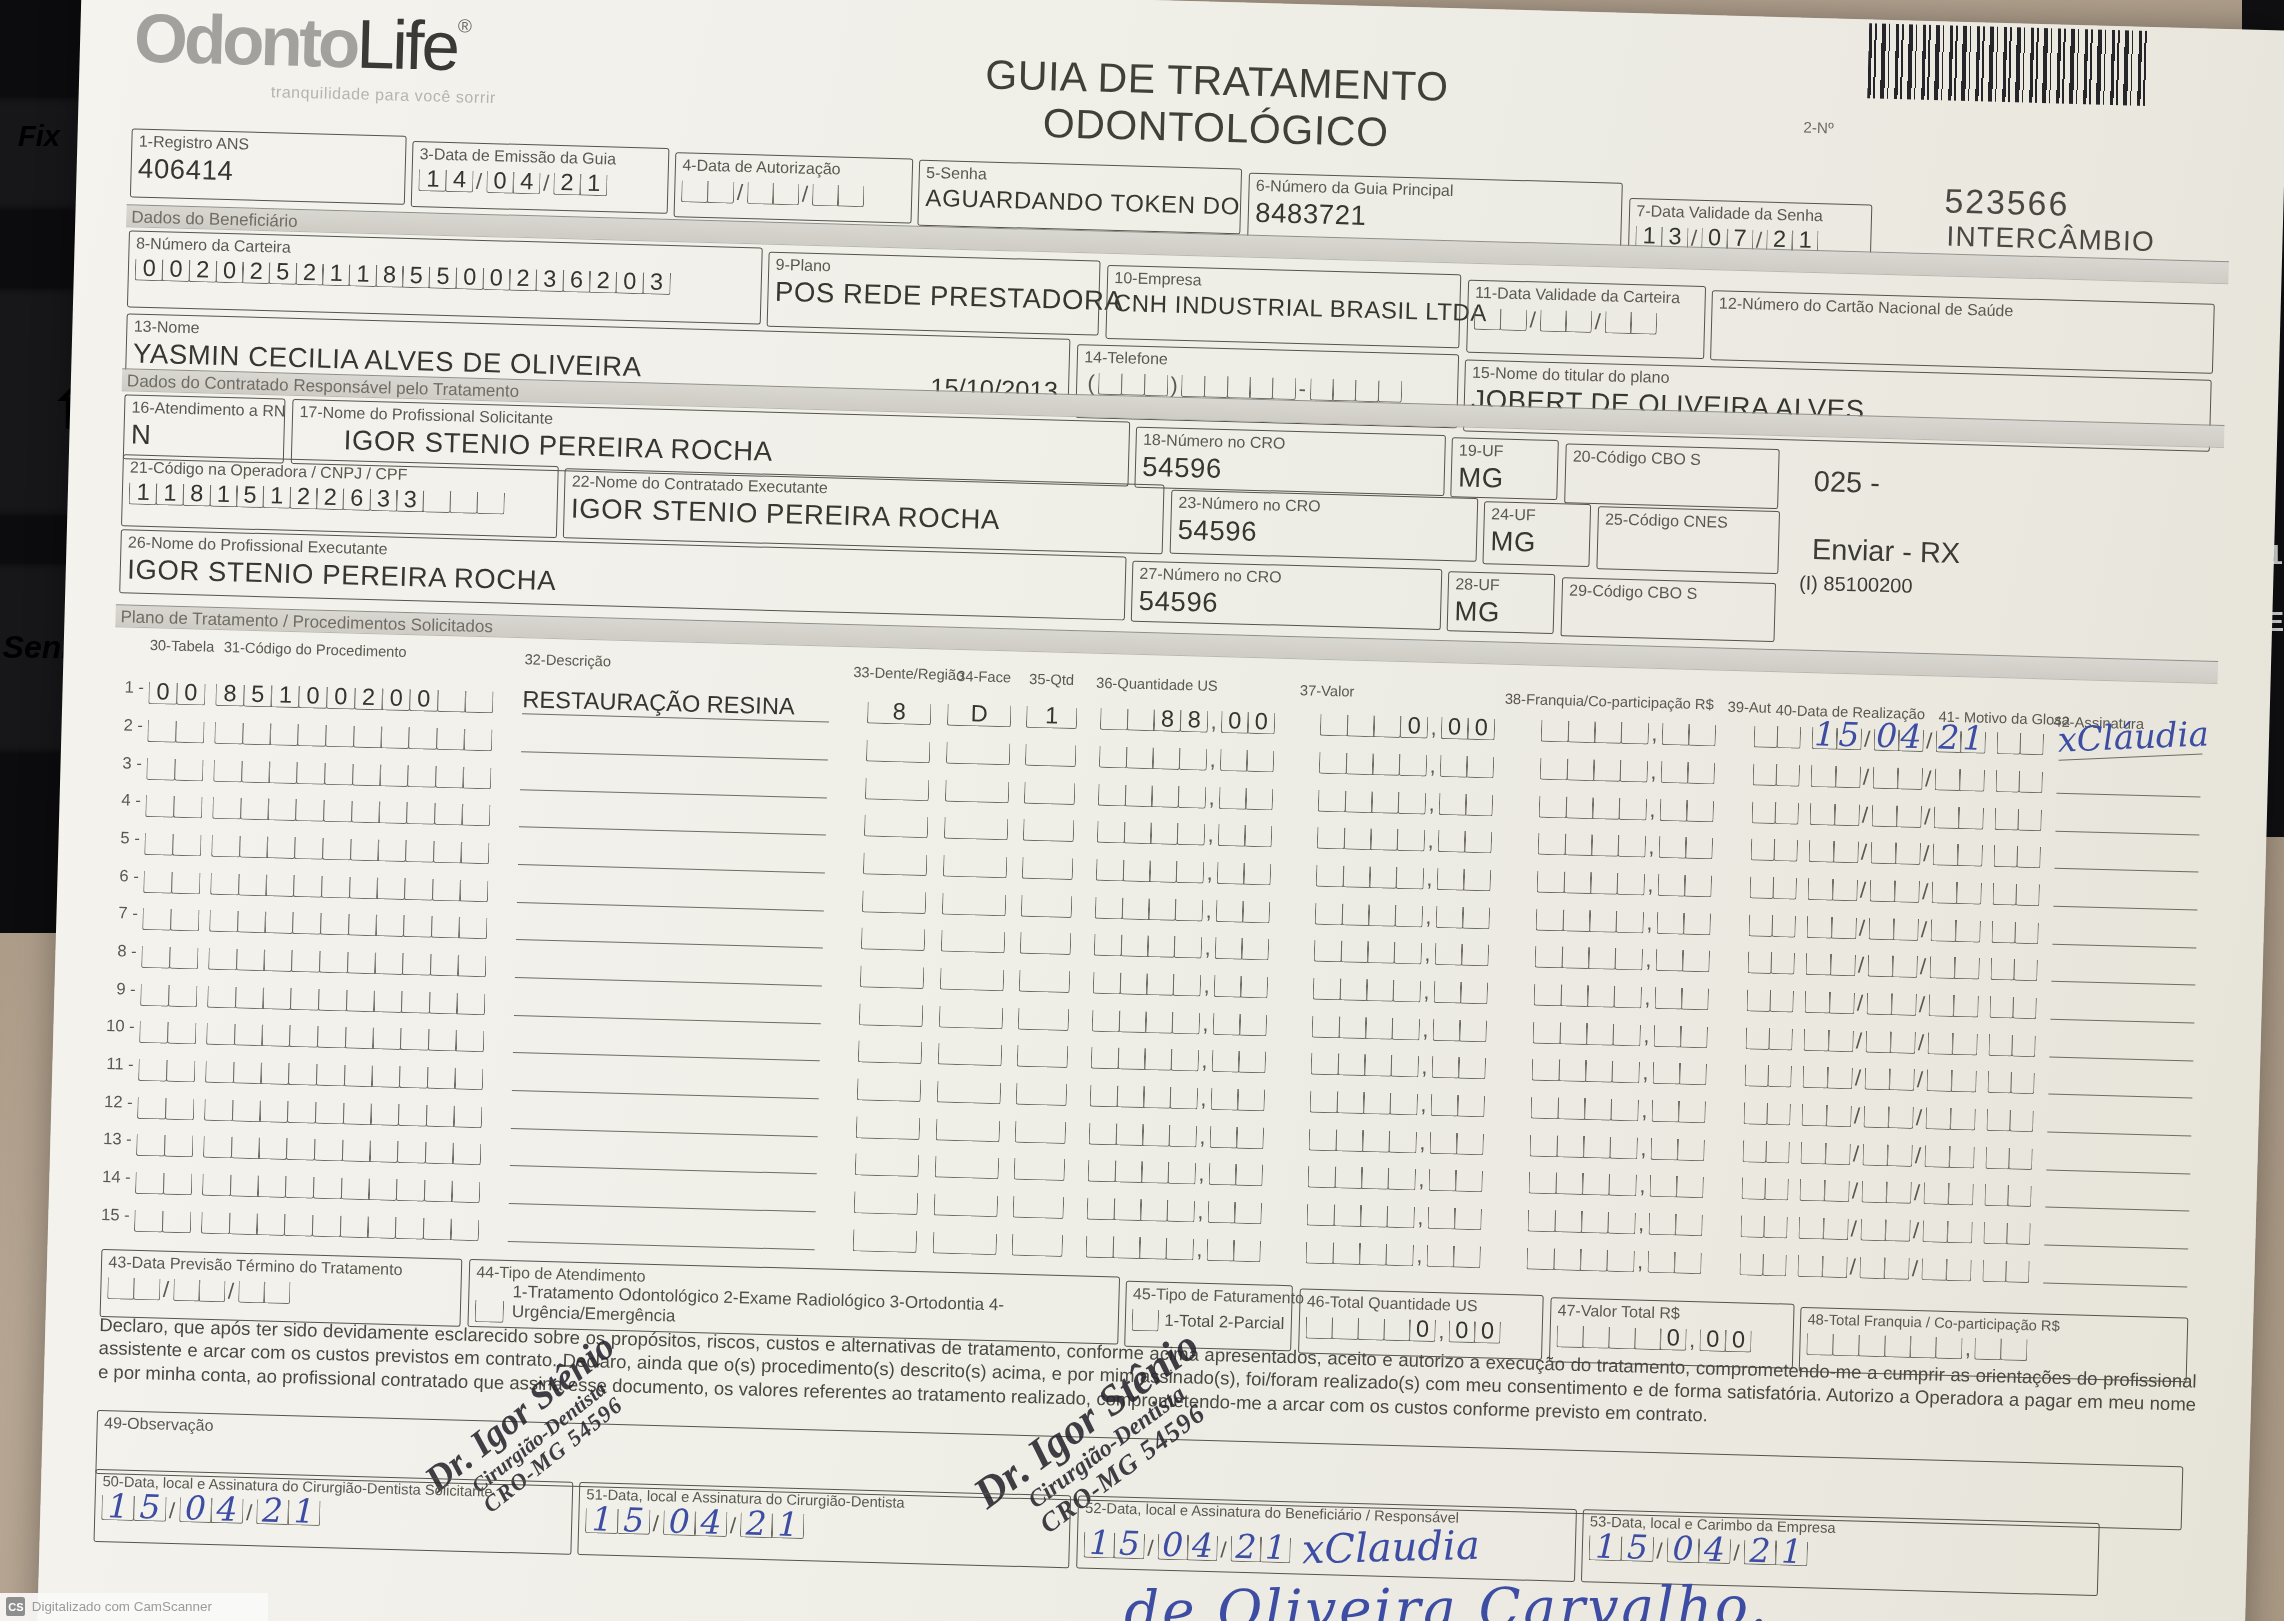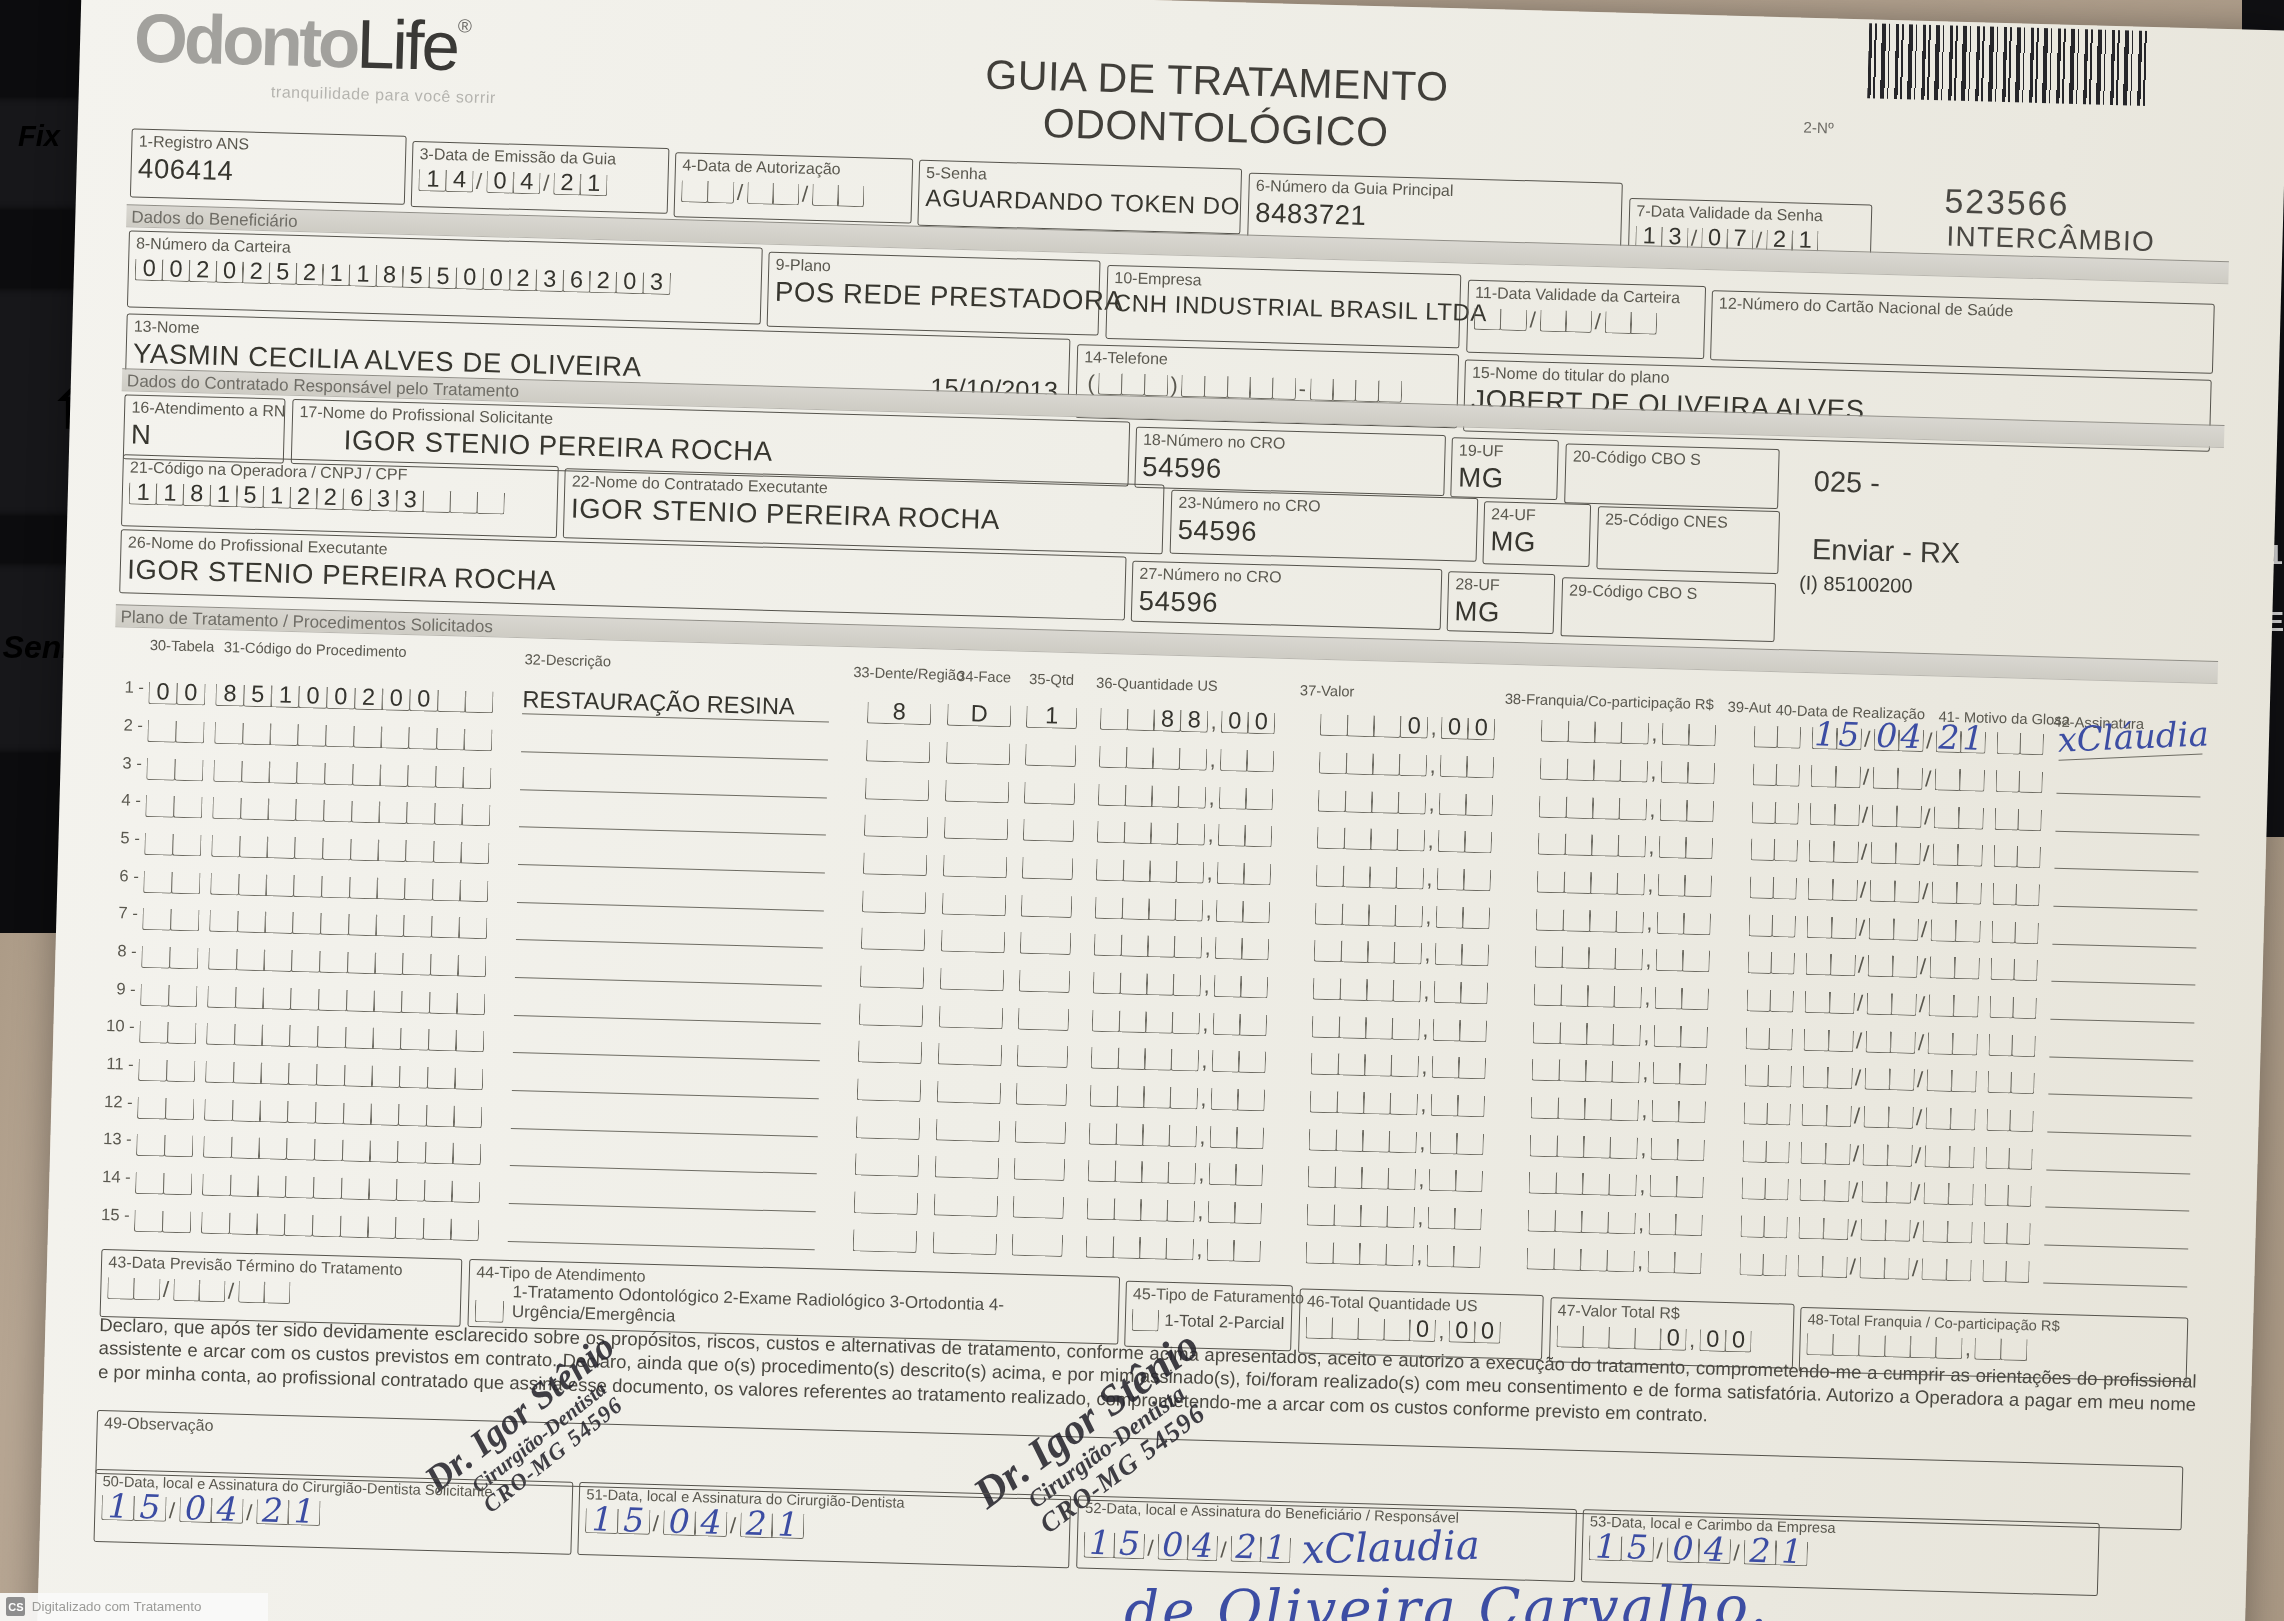--- a/index.html
+++ b/index.html
@@ -1607,15 +1607,15 @@
       </div>
   </div>
 
   <div class="sig-big" style="left:1086px;top:1568px;font-size:55px;letter-spacing:2.6px;transform:rotate(-2deg);">de Oliveira Carvalho.</div>
 
 </div>
 
 <div class="cam-strip"></div>
 <div class="cam-mark">
   <span class="cs-badge">CS</span>
-  <span class="cam-text">Digitalizado com Tratamento</span>
+  <span class="cam-text">Digitalizado com CamScanner</span>
 </div>
 
 
 </body></html>

